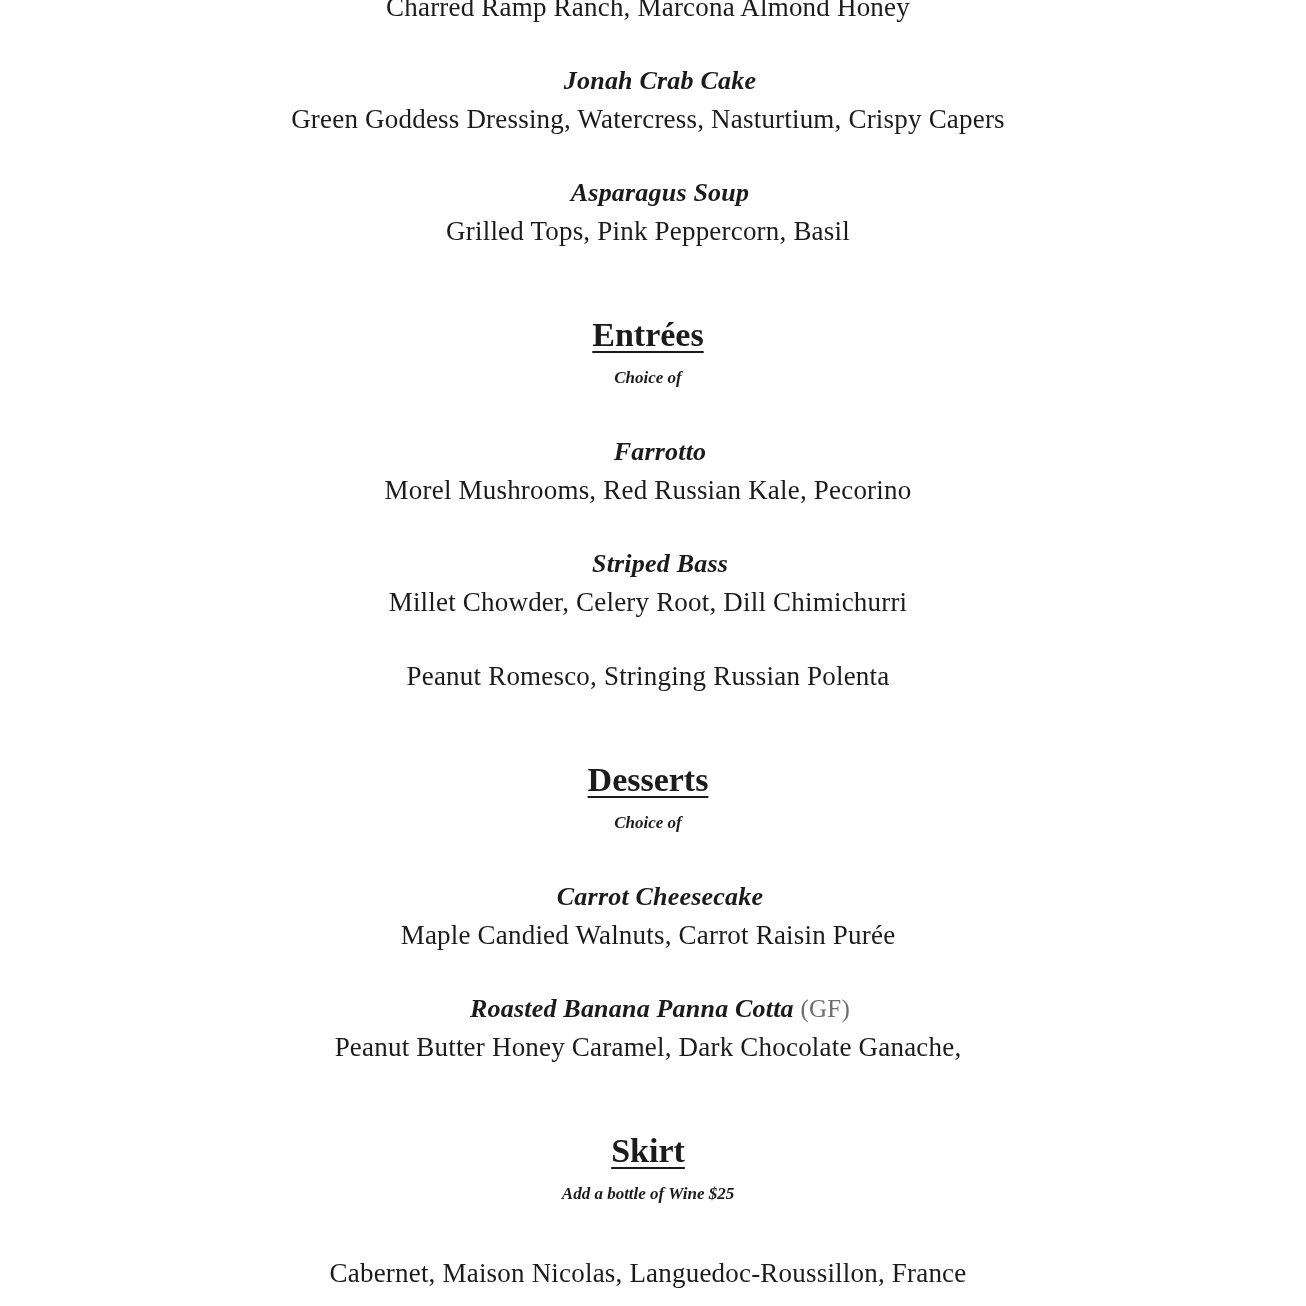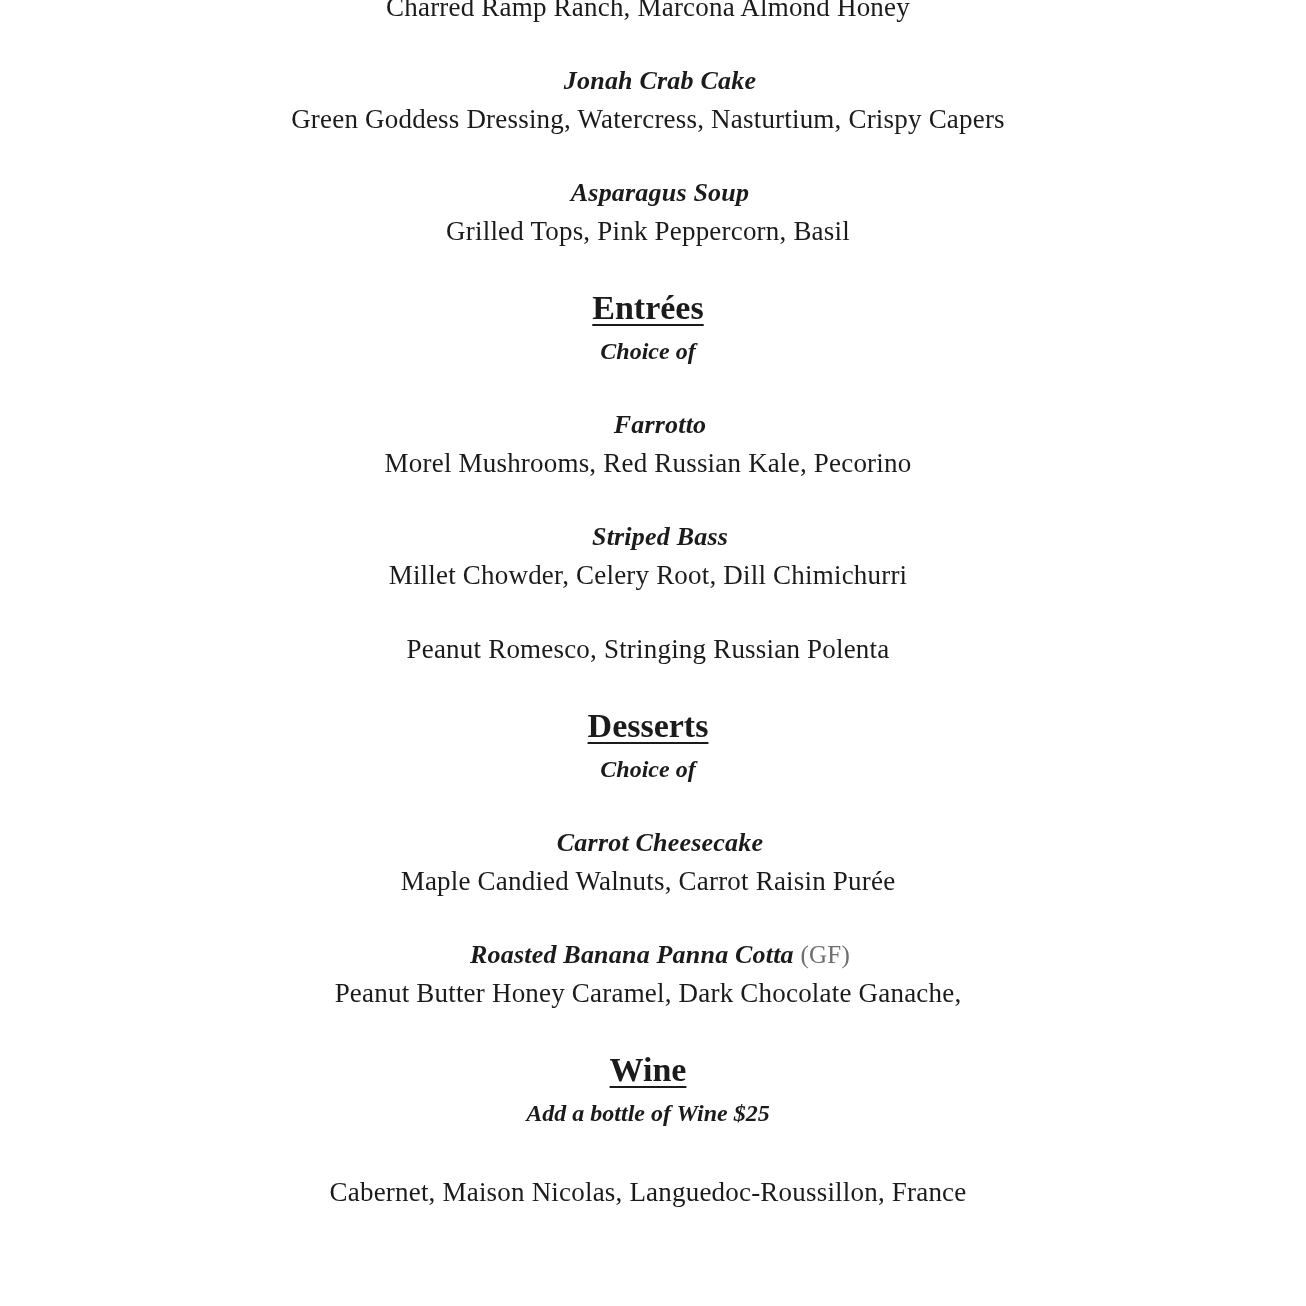--- a/index.html
+++ b/index.html
@@ -18,21 +18,21 @@
   .menu-page {
     position: absolute;
     top: -12px;
     left: 0;
     width: 1296px;
     padding-right: 10px;
     text-align: center;
   }
   .block { margin-top: 36px; }
   .block:first-child { margin-top: 0; }
-  .block.section { margin-top: 36px; }
+  .block.section { margin-top: 63px; }
   .block.description:last-child { margin-top: 41px; }
 
   .dish-name {
     font-size: 26px;
     line-height: 38px;
     font-weight: bold;
     font-style: italic;
     letter-spacing: 0.2px;
     margin-left: 24px;
   }
@@ -53,21 +53,21 @@
     font-size: 34px;
     line-height: 44px;
     font-weight: bold;
   }
   .section-title .underlined {
     text-decoration: underline;
     text-decoration-thickness: 2px;
     text-underline-offset: 5px;
   }
   .section-subtitle {
-    font-size: 24px;
+    font-size: 17px;
     line-height: 38px;
     font-weight: bold;
     font-style: italic;
     margin-top: 2px;
   }
 </style>
 </head>
 <body>
 
 <div class="menu-page">
@@ -103,19 +103,19 @@
     </div>
     <div class="block dish">
       <div class="dish-name"><span>Carrot Cheesecake</span></div>
       <div class="dish-desc">Maple Candied Walnuts, Carrot Raisin Purée</div>
     </div>
     <div class="block dish">
       <div class="dish-name"><span>Roasted Banana Panna Cotta</span> <span class="suffix">(GF)</span></div>
       <div class="dish-desc">Peanut Butter Honey Caramel, Dark Chocolate Ganache,</div>
     </div>
     <div class="block section">
-      <div class="section-title"><span class="underlined">Wine</span></div>
+      <div class="section-title"><span class="underlined">Skirt</span></div>
       <div class="section-subtitle">Add a bottle of Wine $25</div>
     </div>
     <div class="block description">
       <div class="dish-desc">Cabernet, Maison Nicolas, Languedoc-Roussillon, France</div>
     </div>
   </div>
 
 </body></html>

